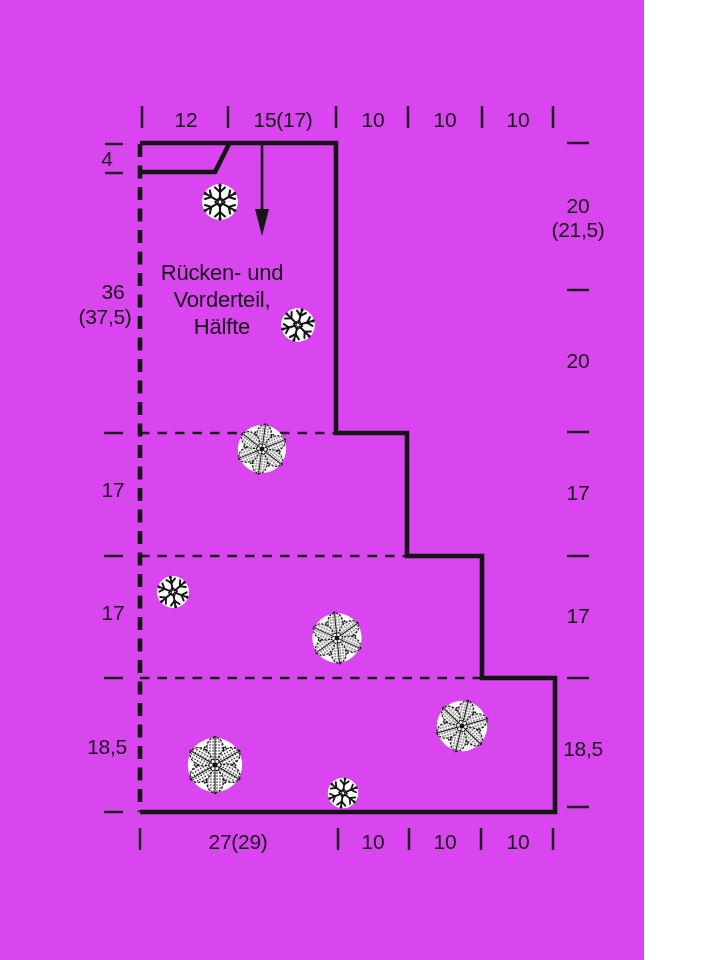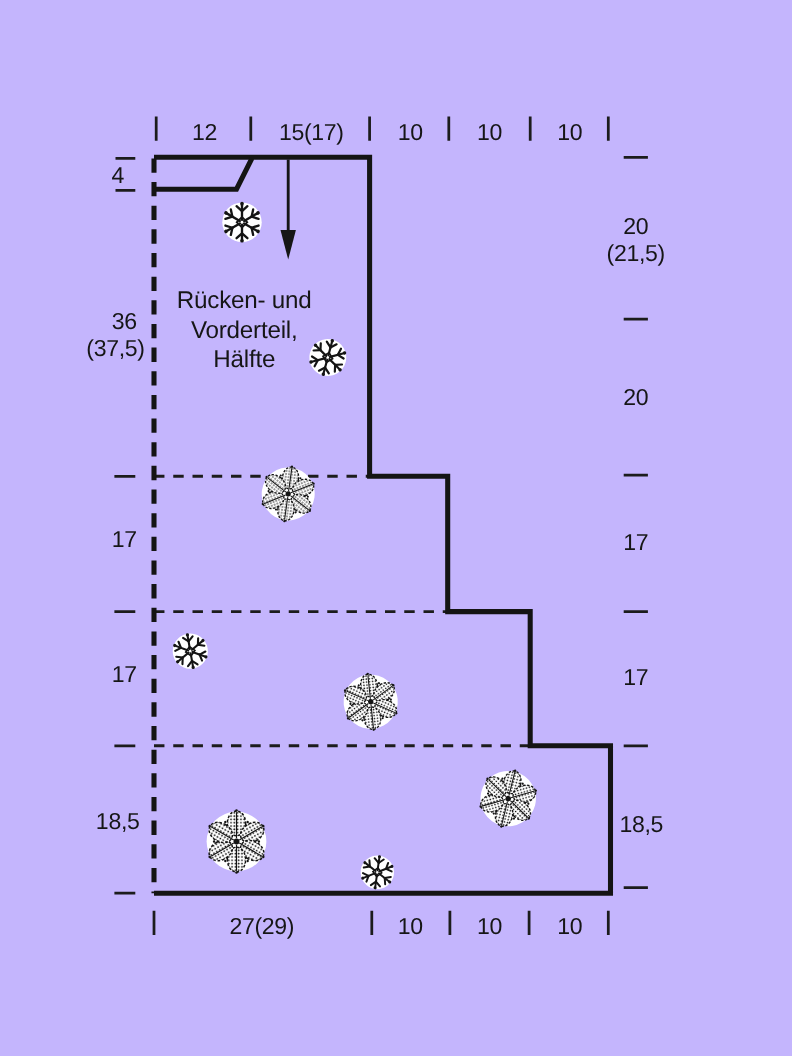--- a/index.html
+++ b/index.html
@@ -2,23 +2,23 @@
 <html><head>
 <meta charset="utf-8">
 <style>
   html, body {
     margin: 0;
     padding: 0;
     background: #ffffff;
   }
   .canvas {
     position: relative;
-    width: 720px;
+    width: 644px;
     height: 960px;
-    background: #c4b5fd;
+    background: #d946ef;
     overflow: hidden;
     font-family: "Liberation Sans", "DejaVu Sans", sans-serif;
     text-align: center;
   }
   svg text {
     font-family: "Liberation Sans", "DejaVu Sans", sans-serif;
     fill: #161616;
     text-anchor: middle;
   }
   .dim   { font-size: 21px; letter-spacing: -0.3px; }

